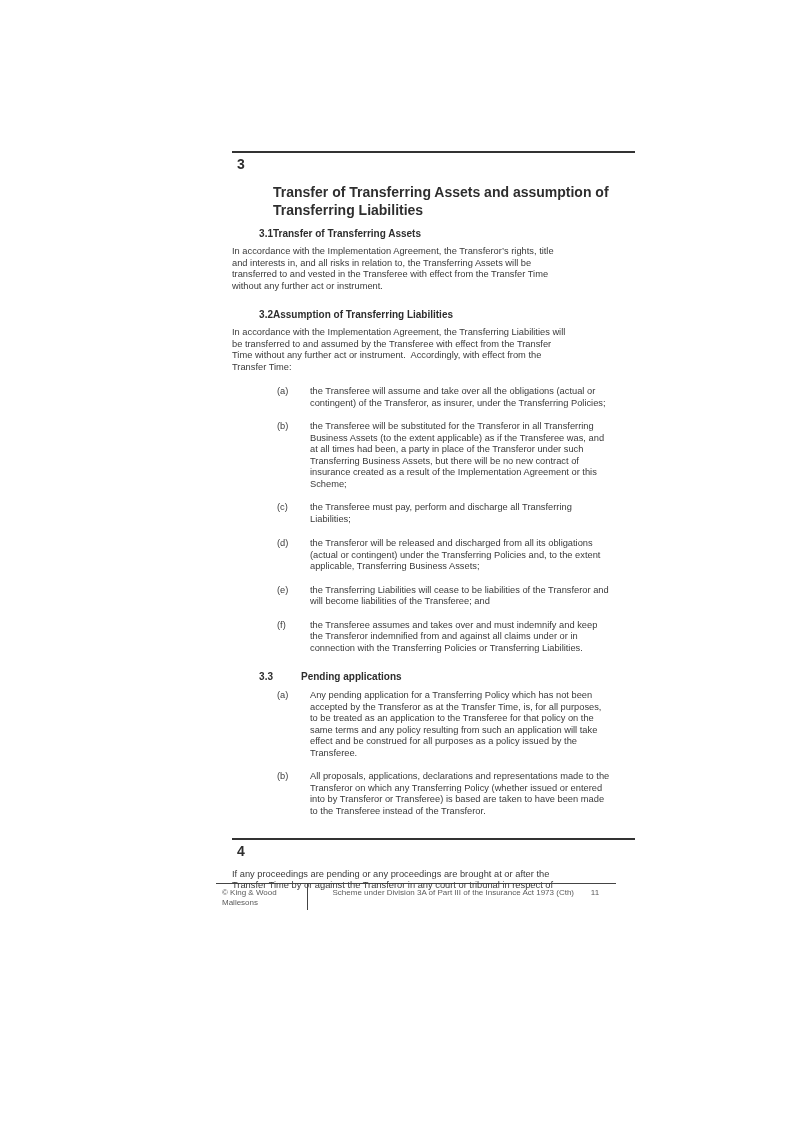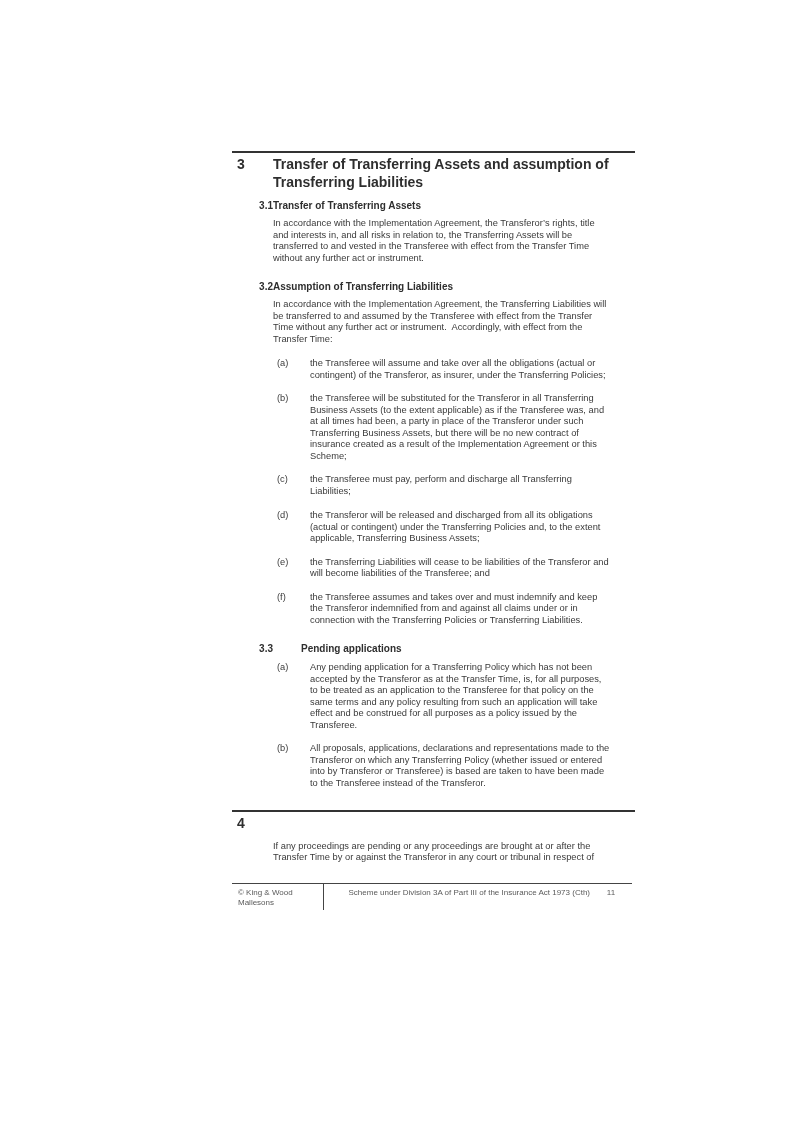--- a/index.html
+++ b/index.html
@@ -38,39 +38,39 @@
     line-height: 17.5px;
   }
   .sec-num {
     width: 36px;
     padding-left: 5px;
     flex: 0 0 auto;
   }
   .sec-title {
     flex: 1;
     white-space: pre-wrap;
+    margin-top: 28px;
   }
   .sub-head {
     display: flex;
     font-weight: bold;
     color: #2e2e2e;
     font-size: 10px;
     line-height: 12px;
     text-align: right;
   }
   .sub-31 { margin-top: 9px; }
   .sub-32 { margin-top: 17px; }
   .sub-33 { margin-top: 17px; gap: 28px; }
   .sub-num {
     width: 36px;
     padding-left: 5px;
     flex: 0 0 auto;
   }
   .para {
-    margin-left: 41px;
     width: 362px;
     font-size: 9.3px;
     line-height: 11.5px;
     white-space: pre-wrap;
     color: #3a3a3a;
   }
   .para-after-head { margin-top: 6px; }
   .para-sec4 { margin-top: 8px; }
   .item {
     display: flex;
@@ -86,21 +86,21 @@
   .marker {
     width: 33px;
     flex: 0 0 auto;
   }
   .item-text {
     width: 325px;
     white-space: pre-wrap;
   }
   .footer {
     position: absolute;
-    left: 232px;
+    left: 216px;
     top: 883px;
     width: 400px;
     border-top: 1.5px solid #444444;
     display: flex;
     font-size: 8px;
     line-height: 10px;
     color: #5a5a5a;
   }
   .footer-left {
     width: 85px;

